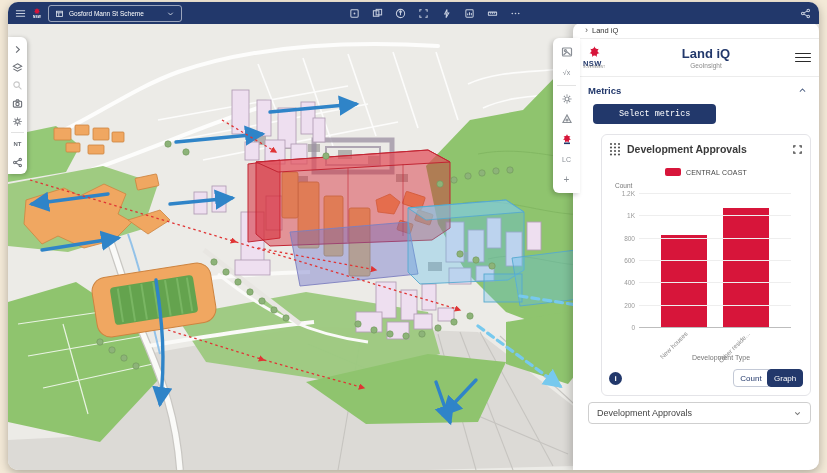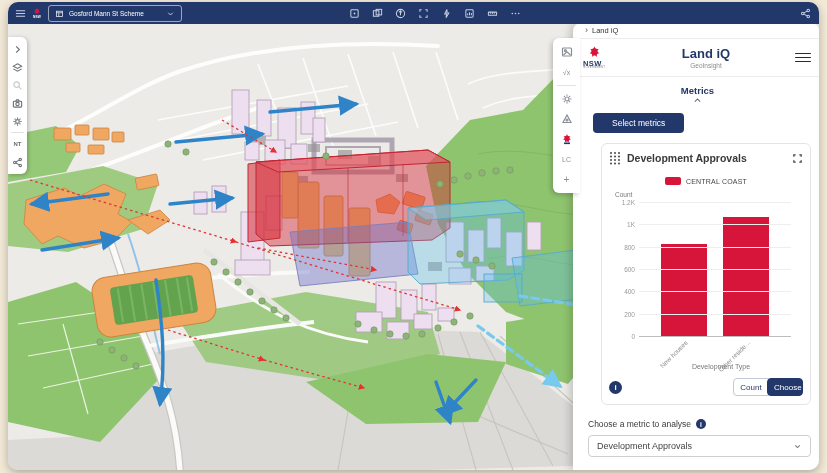--- a/index.html
+++ b/index.html
@@ -47,24 +47,24 @@
   .nsw-logo{display:flex;flex-direction:column;align-items:flex-start;line-height:1;width:34px;}
   .nsw-logo svg{width:17px;height:15px;margin-left:3px;}
   .nsw-logo .l1{font-size:7.5px;font-weight:800;color:var(--navy,#22386b);letter-spacing:.4px;}
   .nsw-logo .l2{font-size:2.7px;color:#777;letter-spacing:.3px;}
   .p-title-wrap{flex:1;text-align:center;}
   .p-title{font-size:13px;font-weight:bold;color:var(--navy,#22386b);}
   .p-subtitle{font-size:6.5px;color:#8a8a8a;margin-top:1px;}
   .p-burger{width:16px;cursor:pointer;}
   .p-burger div{height:1.6px;background:#2b2b2b;margin:2.4px 0;border-radius:1px;}
 
-  .metrics-row{display:flex;align-items:center;justify-content:space-between;padding:8px 12px 4px 15px;flex-direction:column;}
+  .metrics-row{display:flex;align-items:center;justify-content:space-between;padding:8px 12px 4px 15px;}
   .metrics-label{font-size:9.5px;font-weight:bold;color:var(--navy,#22386b);}
   .chev-up{width:9px;height:9px;stroke:#5a6b8c;fill:none;stroke-width:1.4;cursor:pointer;}
-  .select-btn{margin:4px 0 0 20px;background:var(--navy,#22386b);color:#fff;border:none;border-radius:4px;font-size:8.5px;padding:5px 19px;font-family:Liberation Sans, sans-serif;cursor:pointer;}
+  .select-btn{margin:4px 0 0 20px;background:var(--navy,#22386b);color:#fff;border:none;border-radius:4px;font-size:8.5px;padding:5px 26px;font-family:Liberation Mono, monospace;cursor:pointer;}
 
   .card{margin:10px 8px 0 28px;border:1px solid #e4e4e8;border-radius:6px;background:#fff;padding:7px 7px 8px 7px;}
   .card-head{display:flex;align-items:center;gap:6px;}
   .drag-dots{cursor:grab;flex:0 0 auto;}
   .card-title{font-size:10.5px;font-weight:bold;color:#3a3a3a;flex:1;}
   .expand-ic{width:11px;height:11px;stroke:#444;fill:none;stroke-width:1.4;cursor:pointer;}
   .legend{display:flex;align-items:center;justify-content:center;gap:5px;margin:12px 0 6px 0;}
   .legend .swatch{width:16px;height:8px;border-radius:2px;background:var(--red,#d7153a);}
   .legend .lg-label{font-size:7px;color:#444;letter-spacing:.2px;}
   .count-label{font-size:6.5px;color:#777;margin:2px 0 3px 6px;}
@@ -568,29 +568,25 @@
           <div class="cat">
             <span>Other reside...</span>
           </div>
         </div>
       <div class="x-label">Development Type</div>
 
       <div class="card-foot">
         <div class="info-dot">i</div>
         <div class="toggle">
           <button class="t-table">Count</button>
-          <button class="t-graph">Choose</button>
+          <button class="t-graph">Graph</button>
         </div>
       </div>
     </div>
 
-    <div class="chooser-row">
-      <span class="chooser-label">Choose a metric to analyse</span>
-      <div class="info-dot small">i</div>
-    </div>
     <div class="dropdown">
       <span>Development Approvals</span>
       <svg viewBox="0 0 12 12">
           <path d="M3,4.5 L6,7.5 L9,4.5"></path>
         </svg>
     </div>
   </div>
 
 </div>
 

